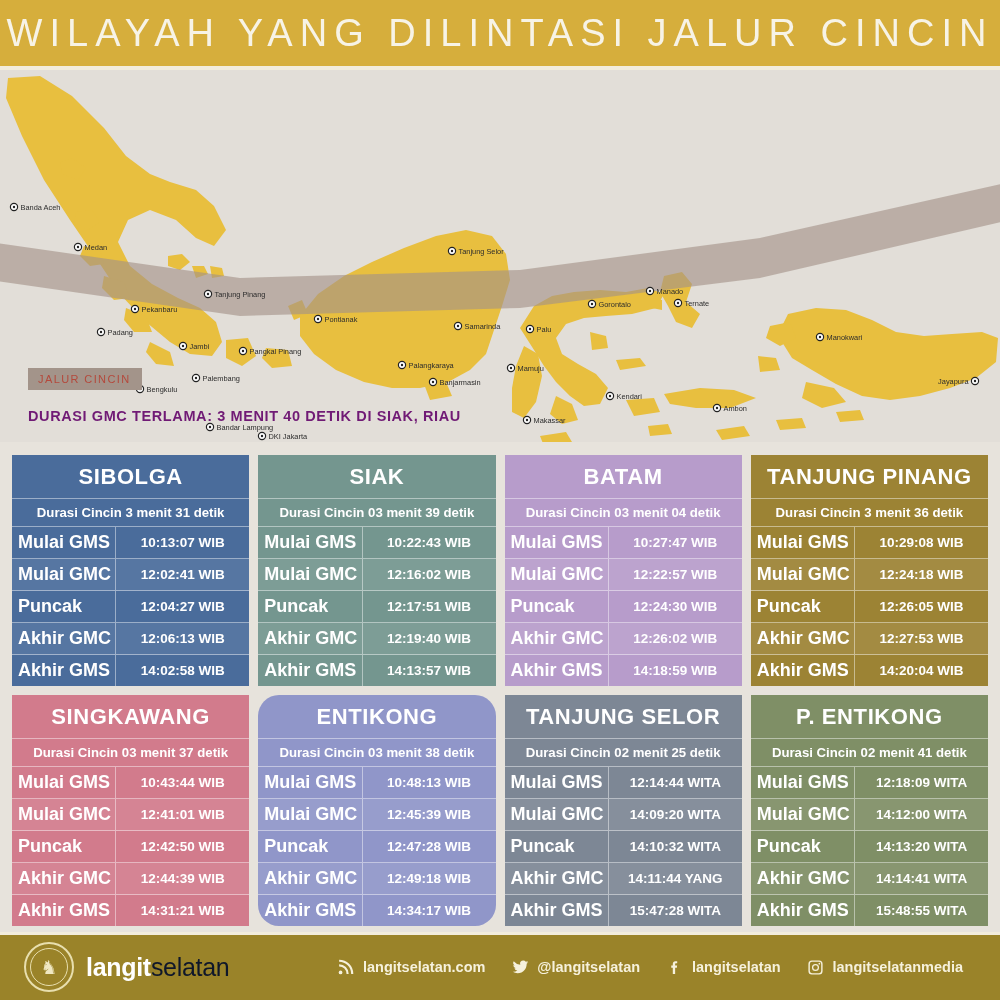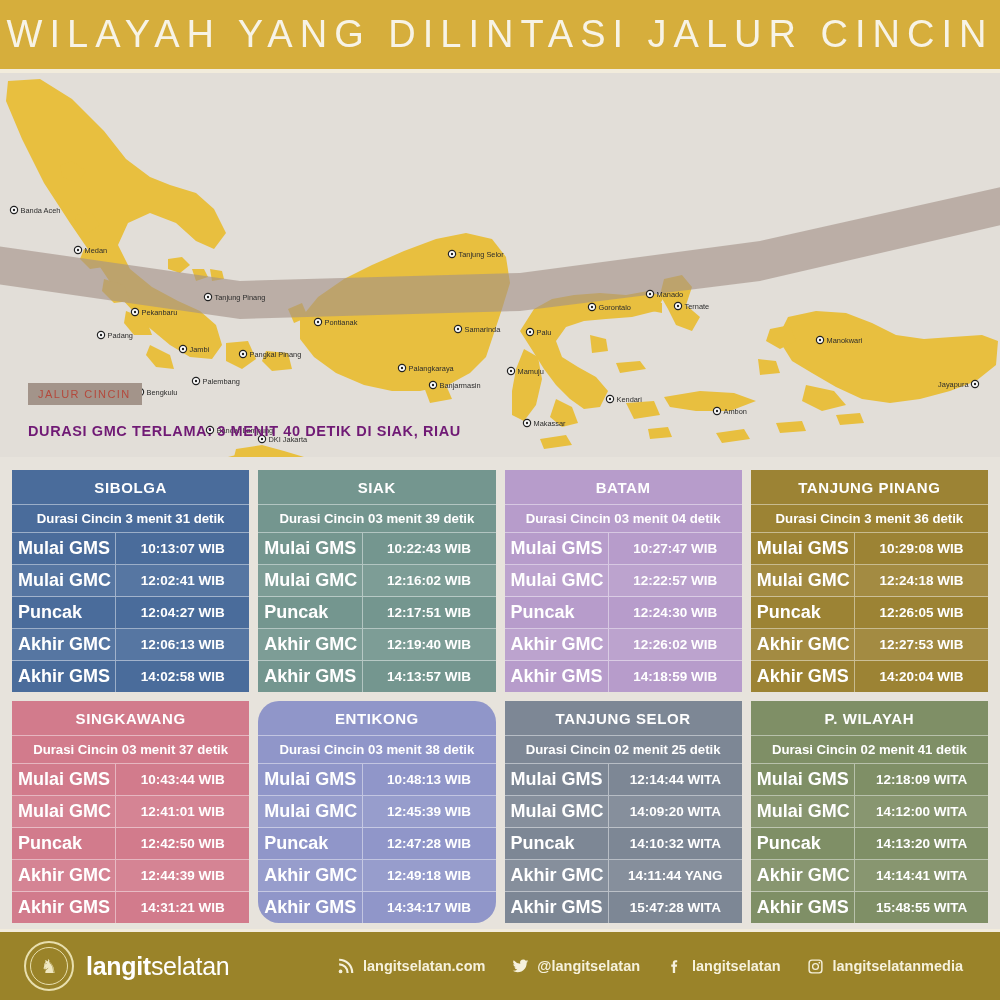--- a/index.html
+++ b/index.html
@@ -39,21 +39,21 @@
 
   
   .cards {
     flex: 1; padding: 13px 12px 6px 12px;
     display: grid; grid-template-columns: repeat(4, 1fr);
     grid-template-rows: repeat(2, 1fr);
     gap: 9px 9px; background: #e7e3dc;
   }
   .card { display: flex; flex-direction: column; color: #ffffff; }
   .card-title {
-    text-align: center; font-weight: bold; font-size: 15px;
+    text-align: center; font-weight: bold; font-size: 22px;
     letter-spacing: .6px; padding: 9px 2px 8px 2px;
     border-bottom: 1px solid rgba(255,255,255,.45);
   }
   .card-sub {
     text-align: center; font-weight: bold; font-size: 13.2px;
     padding: 6px 2px 6px 2px;
     border-bottom: 1px solid rgba(255,255,255,.45);
   }
   .row { display: flex; flex: 1; border-bottom: 1px solid rgba(255,255,255,.45); }
   .row:last-child { border-bottom: none; }
@@ -79,21 +79,21 @@
     width: 50px; height: 50px; border-radius: 50%;
     border: 2px solid #e8dfae; position: relative;
     display: flex; align-items: center; justify-content: center;
   }
   .logo-badge .ring {
     position: absolute; inset: 4px; border-radius: 50%; border: 1px solid #e8dfae;
   }
   .logo-badge .horse { font-size: 19px; color: #f0e8c2; line-height: 1; }
   .brand-name { font-size: 25px; color: #ffffff; letter-spacing: -.3px; }
   .brand-name b { font-weight: bold; }
-  .brand-name span { font-weight: 300; color: #ffffff; }
+  .brand-name span { font-weight: 300; color: #0f172a; }
   .socials { display: flex; flex: 1; align-items: center; justify-content: space-around; }
   .social { display: flex; align-items: center; gap: 8px; color: #f6f1dc; font-size: 14.5px; font-weight: 600; }
   .social .ic { width: 18px; height: 18px; display: inline-flex; align-items: center; justify-content: center; }
   .social .ic svg { width: 17px; height: 17px; fill: #f6f1dc; }
 </style>
 </head>
 <body>
 
 <div class="page">
 
@@ -523,21 +523,21 @@
         <div class="row alt">
           <div class="lbl">Akhir GMC</div>
           <div class="val">14:11:44 YANG</div>
         </div>
         <div class="row">
           <div class="lbl">Akhir GMS</div>
           <div class="val">15:47:28 WITA</div>
         </div>
       </div>
       <div class="card" style="background: rgb(127, 143, 102);">
-        <div class="card-title">P. WILAYAH</div>
+        <div class="card-title">P. ENTIKONG</div>
         <div class="card-sub">Durasi Cincin 02 menit 41 detik</div>
         <div class="row">
           <div class="lbl">Mulai GMS</div>
           <div class="val">12:18:09 WITA</div>
         </div>
         <div class="row alt">
           <div class="lbl">Mulai GMC</div>
           <div class="val">14:12:00 WITA</div>
         </div>
         <div class="row">

